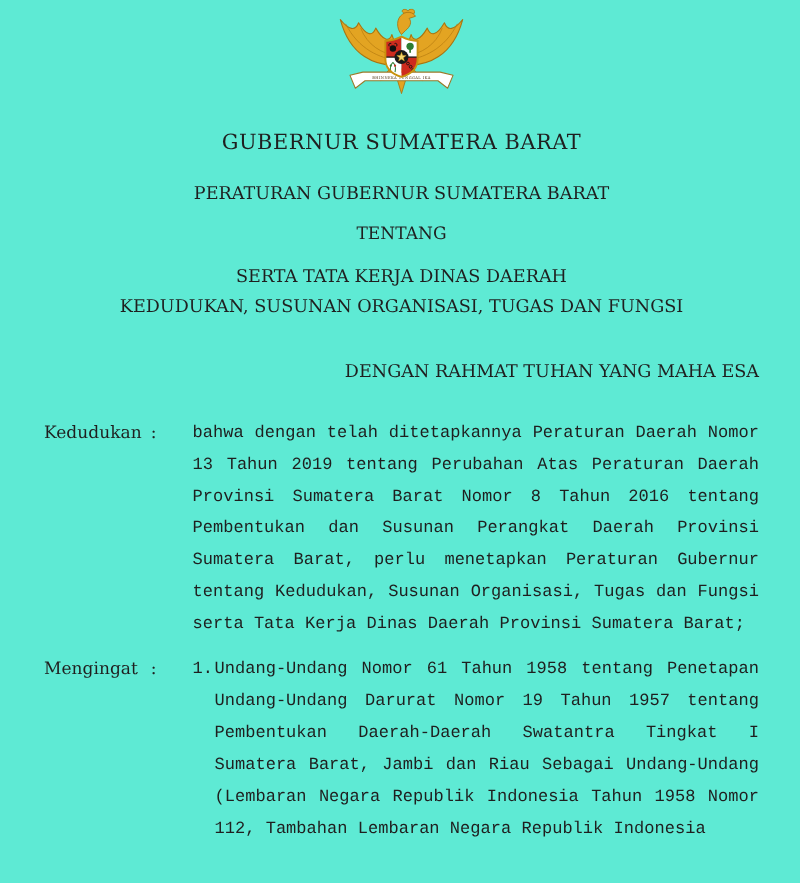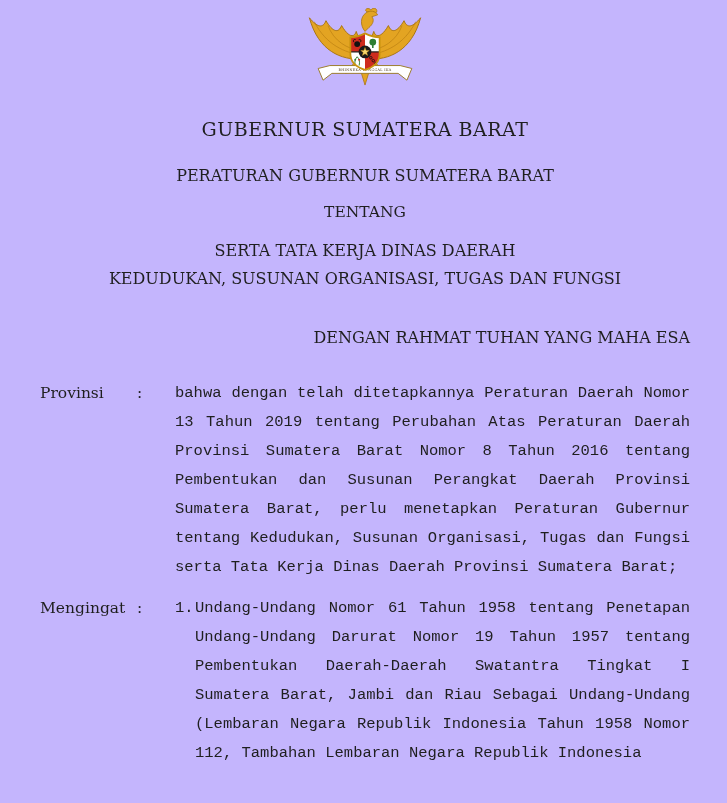--- a/index.html
+++ b/index.html
@@ -4,21 +4,21 @@
 <style>
   html, body {
     margin: 0;
     padding: 0;
     background: #ffffff;
   }
   .page {
     position: relative;
     width: 727px;
     height: 803px;
-    background: #c4b5fd;
+    background: #5eead4;
     overflow: hidden;
     font-family: "DejaVu Serif", "Liberation Serif", serif;
     color: #1f1f1f;
     box-sizing: border-box;
     padding: 8px 37px 0 40px;
   }
   .emblem {
     width: 118px;
     margin: 0 auto;
     display: block;
@@ -166,21 +166,21 @@
   <div class="subject center">
     <div>SERTA TATA KERJA DINAS DAERAH</div>
     <div>KEDUDUKAN, SUSUNAN ORGANISASI, TUGAS DAN FUNGSI</div>
   </div>
 
   <div class="preamble center">
     <div>DENGAN RAHMAT TUHAN YANG MAHA ESA</div>
   </div>
 
   <div class="clause menimbang">
-    <div class="clause-label">Provinsi</div>
+    <div class="clause-label">Kedudukan</div>
     <div class="clause-colon">:</div>
     <div class="clause-body">bahwa dengan telah ditetapkannya Peraturan Daerah Nomor 13 Tahun 2019 tentang Perubahan Atas Peraturan Daerah Provinsi Sumatera Barat Nomor 8 Tahun 2016 tentang Pembentukan dan Susunan Perangkat Daerah Provinsi Sumatera Barat, perlu menetapkan Peraturan Gubernur tentang Kedudukan, Susunan Organisasi, Tugas dan Fungsi serta Tata Kerja Dinas Daerah Provinsi Sumatera Barat;</div>
   </div>
 
   <div class="clause mengingat">
     <div class="clause-label">Mengingat</div>
     <div class="clause-colon">:</div>
     <div class="clause-body">
       <div class="numbered-item">
         <span class="item-number">1.</span>

